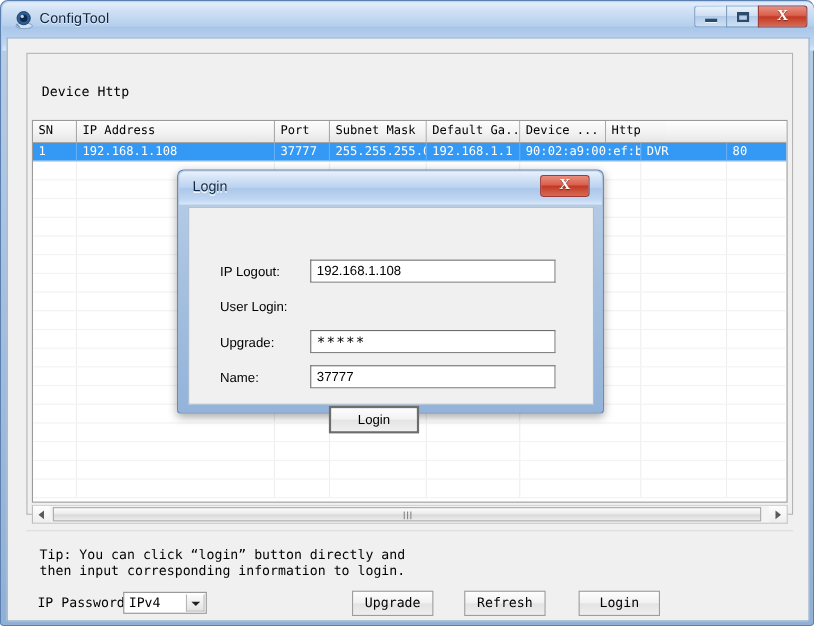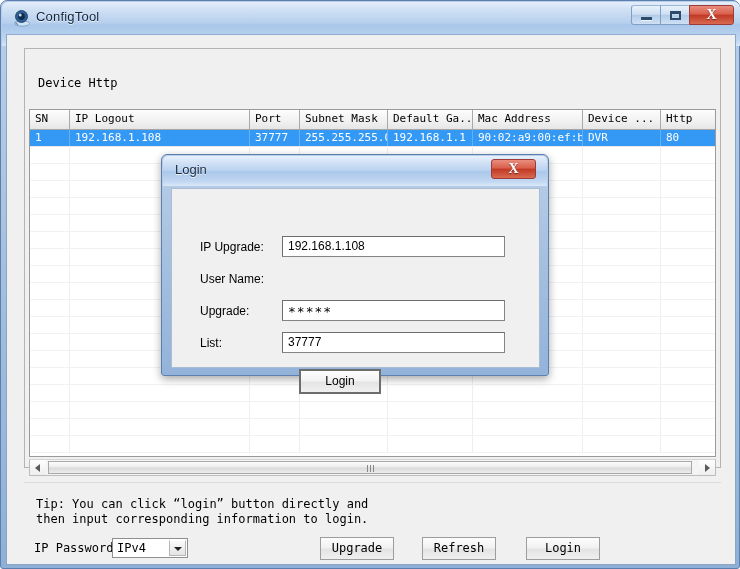--- a/index.html
+++ b/index.html
@@ -462,25 +462,24 @@
     </div>
 
     <div id="client">
 
       <div id="device-group"></div>
       <div id="device-group-title">Device Http</div>
 
       <div id="device-table">
         <div id="table-header">
             <div class="th" style="width: 40px;">SN</div>
-            <div class="th" style="width: 180px;">IP Logout</div>
+            <div class="th" style="width: 180px;">IP Address</div>
             <div class="th" style="width: 50px;">Port</div>
             <div class="th" style="width: 88px;">Subnet Mask</div>
             <div class="th" style="width: 85px;">Default Ga...</div>
-            <div class="th" style="width: 110px;">Mac Address</div>
             <div class="th" style="width: 78px;">Device ...</div>
             <div class="th" style="width: 54px; border-right: none;">Http</div>
           </div>
         <div id="table-body">
             <div class="trow selected">
               <div class="td" style="width: 40px;">1</div>
               <div class="td" style="width: 180px;">192.168.1.108</div>
               <div class="td" style="width: 50px;">37777</div>
               <div class="td" style="width: 88px;">255.255.255.0</div>
               <div class="td" style="width: 85px;">192.168.1.1</div>
@@ -705,29 +704,29 @@
     <div id="login-dialog">
       <div id="dlg-titlebar">
         <span id="dlg-title-text">Login</span>
         <div id="dlg-close">
           <span class="glyph-close">X</span>
         </div>
       </div>
 
       <div id="dlg-body">
 
-        <div class="dlg-label" id="lbl-ip">IP Upgrade:</div>
+        <div class="dlg-label" id="lbl-ip">IP Logout:</div>
         <div class="dlg-input" id="inp-ip">192.168.1.108</div>
 
-        <div class="dlg-label" id="lbl-user">User Name:</div>
+        <div class="dlg-label" id="lbl-user">User Login:</div>
 
         <div class="dlg-label" id="lbl-pass">Upgrade:</div>
         <div class="dlg-input" id="inp-pass"><span id="pass-dots">*****</span></div>
 
-        <div class="dlg-label" id="lbl-port">List:</div>
+        <div class="dlg-label" id="lbl-port">Name:</div>
         <div class="dlg-input" id="inp-port">37777</div>
 
         <div class="dlg-button" id="dlg-btn-login">Login</div>
       </div>
     </div>
 
   </div>
 </div>
 
 </body></html>

